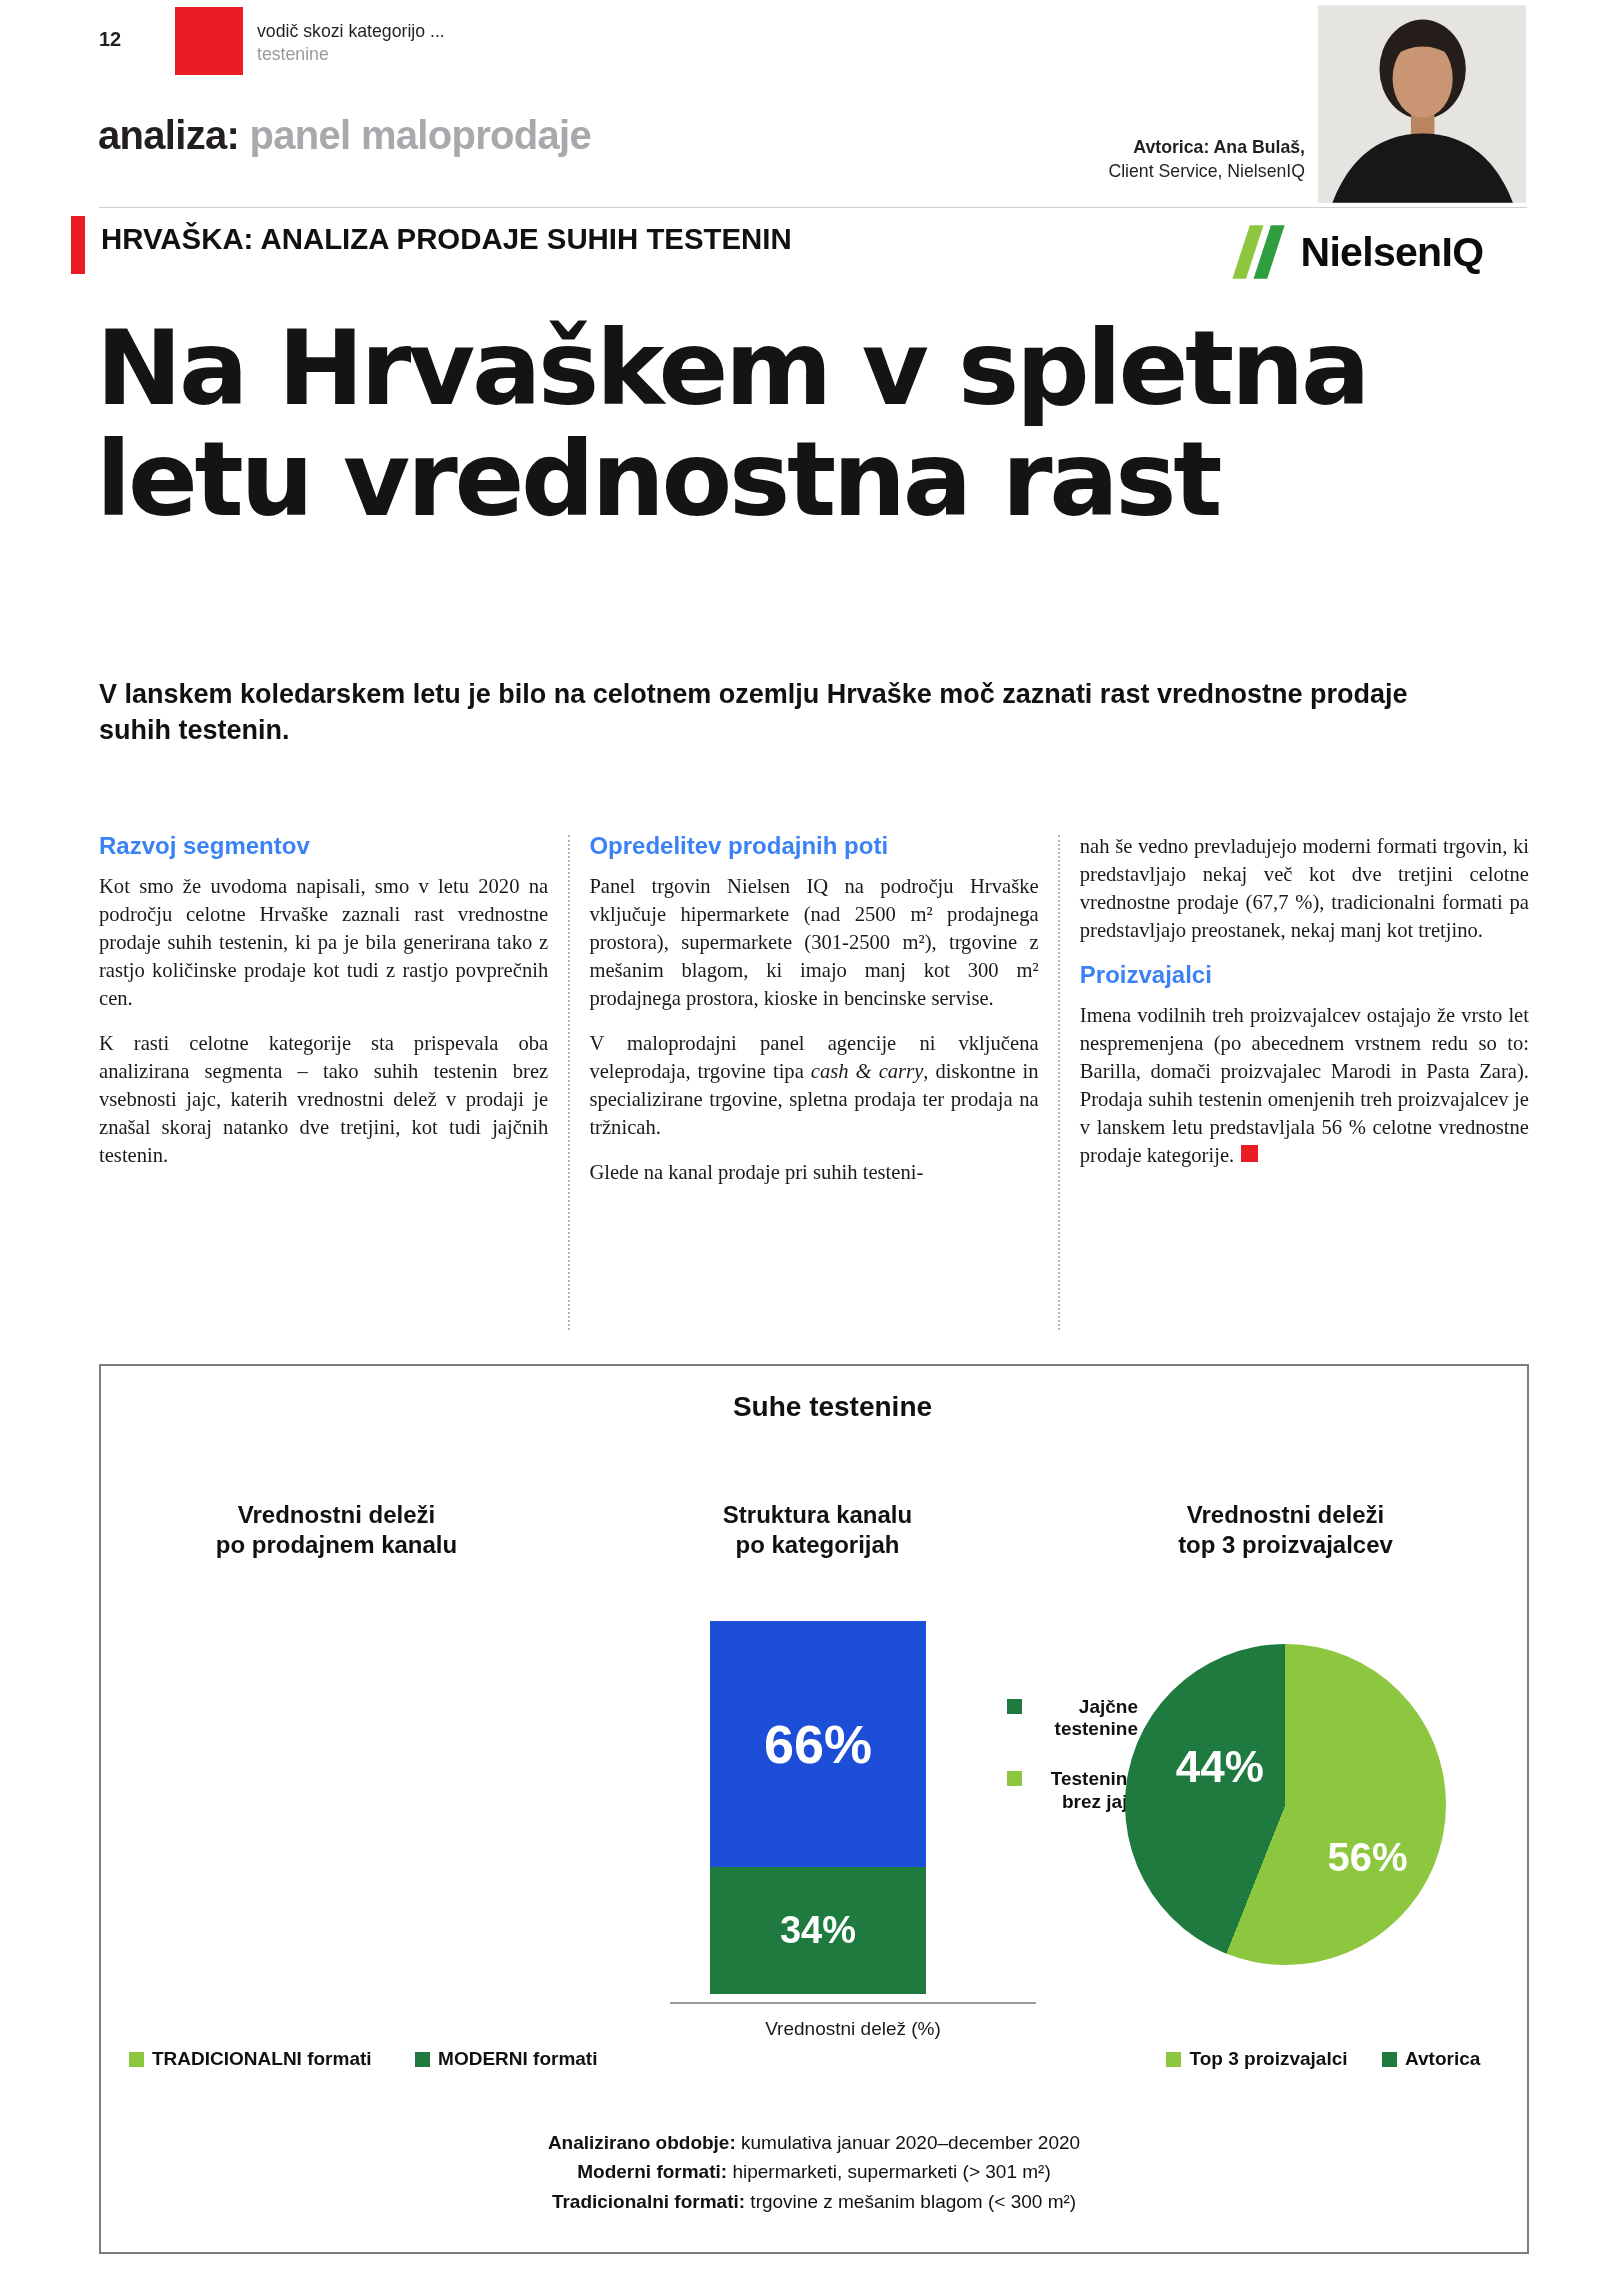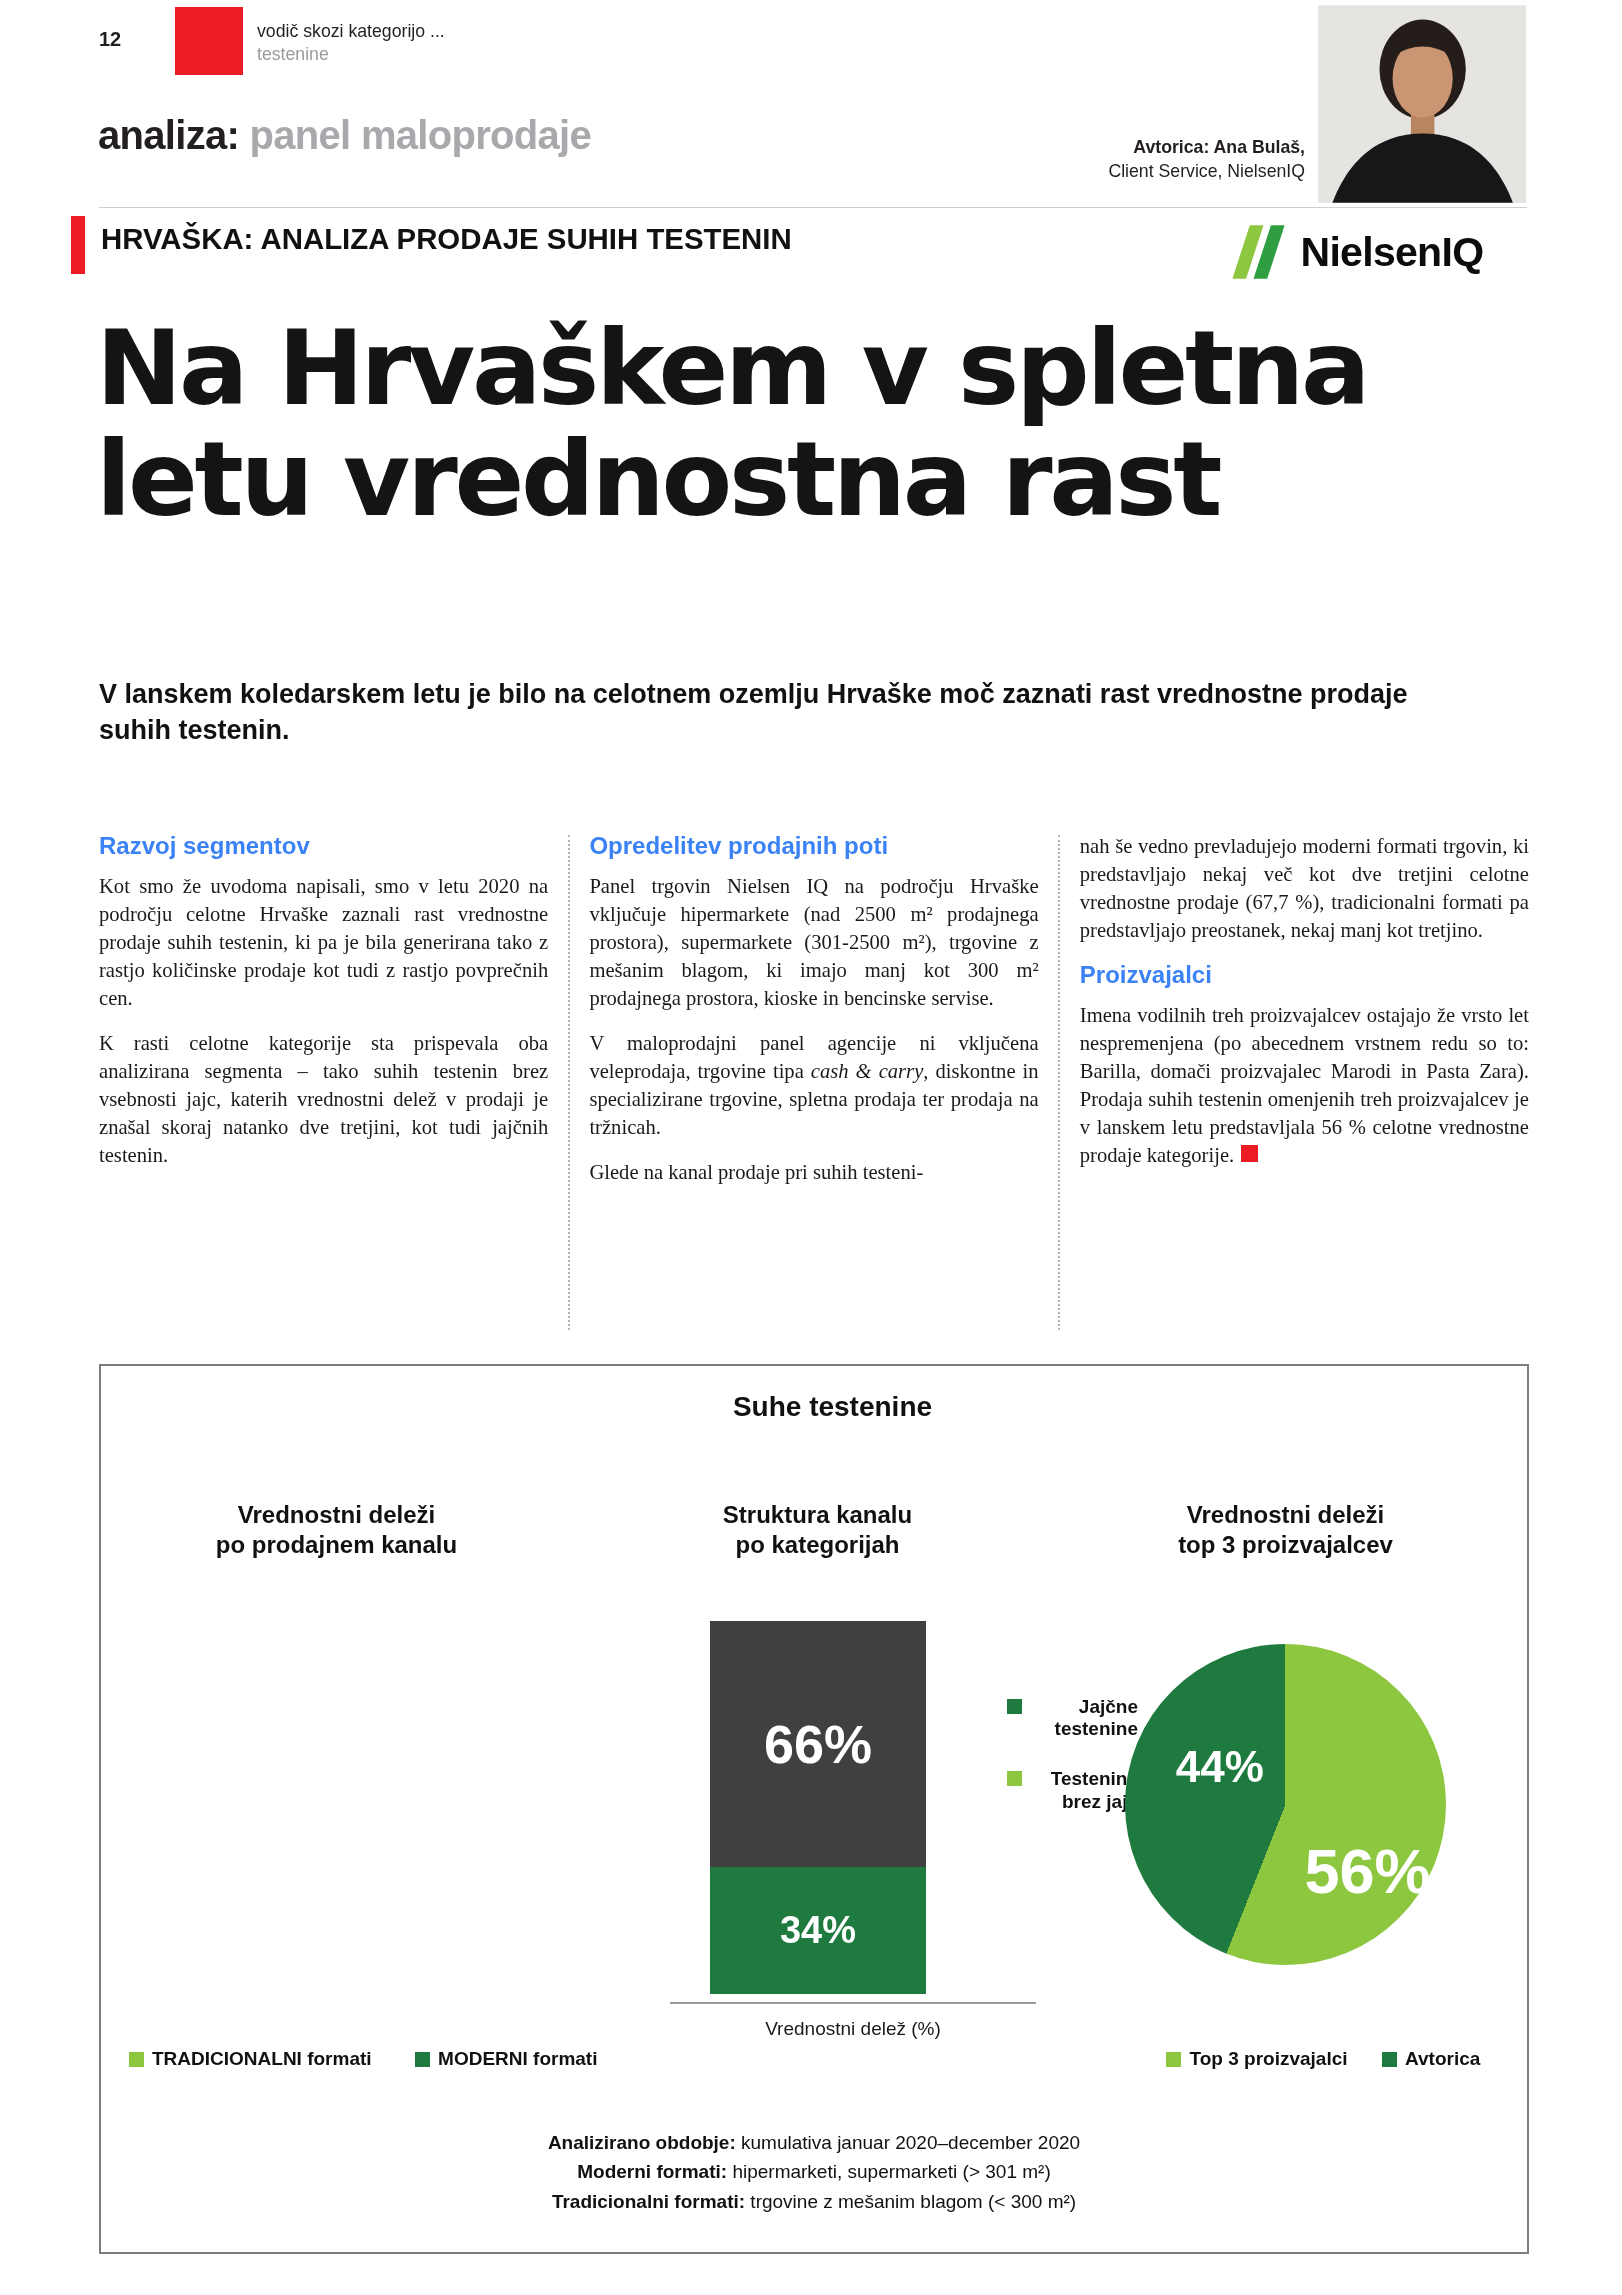--- a/index.html
+++ b/index.html
@@ -50,21 +50,21 @@
                  line-height:1.25; color:#111; }
   .ct1 { left:85px; } .ct2 { left:566px; } .ct3 { left:1034px; }
 
   .pie { position:absolute; width:321px; height:321px; border-radius:50%; }
   .pie1 { left:75px; top:278px; }
   .pie2 { left:1024px; top:278px; }
   .pie-label { position:absolute; color:#fff; font-weight:bold; text-align:center; }
   .pl-323 { left:6.5px;  top:123px; width:151px; font-size:35px; }
   .pl-677 { left:62px;  top:196px; width:216px; font-size:50px; }
   .pl-44  { left:29.4px;  top:98px; width:131px; font-size:44px; }
-  .pl-56  { left:167px; top:191px; width:151px; font-size:63px; }
+  .pl-56  { left:167px; top:191px; width:151px; font-size:40px; }
 
   .bar { position:absolute; left:609px; top:255px; width:216px; height:373px; display:flex; flex-direction:column; }
   .bar-seg { width:100%; display:flex; align-items:center; justify-content:center; color:#fff; font-weight:bold; }
   .bar-seg.s1 { font-size:54px; }
   .bar-seg.s2 { font-size:38px; }
   .axis-line { position:absolute; left:569px; top:636px; width:366px; height:2px; background:#9a9a9a; }
   .axis-label { position:absolute; left:569px; top:652px; width:366px; text-align:center; font-size:19px; color:#1a1a1a; }
 
   .bar-legend { position:absolute; left:906px; top:330px; display:flex; flex-direction:column; gap:27.5px; }
   .bl-item { display:flex; gap:5px; align-items:flex-start;text-align:right; }
@@ -163,21 +163,21 @@
     <div>Struktura kanalu</div>
     <div>po kategorijah</div>
   </div>
   <div class="chart-title ct3">
     <div>Vrednostni deleži</div>
     <div>top 3 proizvajalcev</div>
   </div>
 
 
   <div class="bar">
-    <div class="bar-seg s1" style="background: #404040; height: 66%;">
+    <div class="bar-seg s1" style="background: #1d4ed8; height: 66%;">
       <span>66%</span>
     </div>
     <div class="bar-seg s2" style="background: rgb(30, 122, 62); height: 34%;">
       <span>34%</span>
     </div>
   </div>
   <div class="axis-line"></div>
   <div class="axis-label">Vrednostni delež (%)</div>
 
   <div class="bar-legend">

